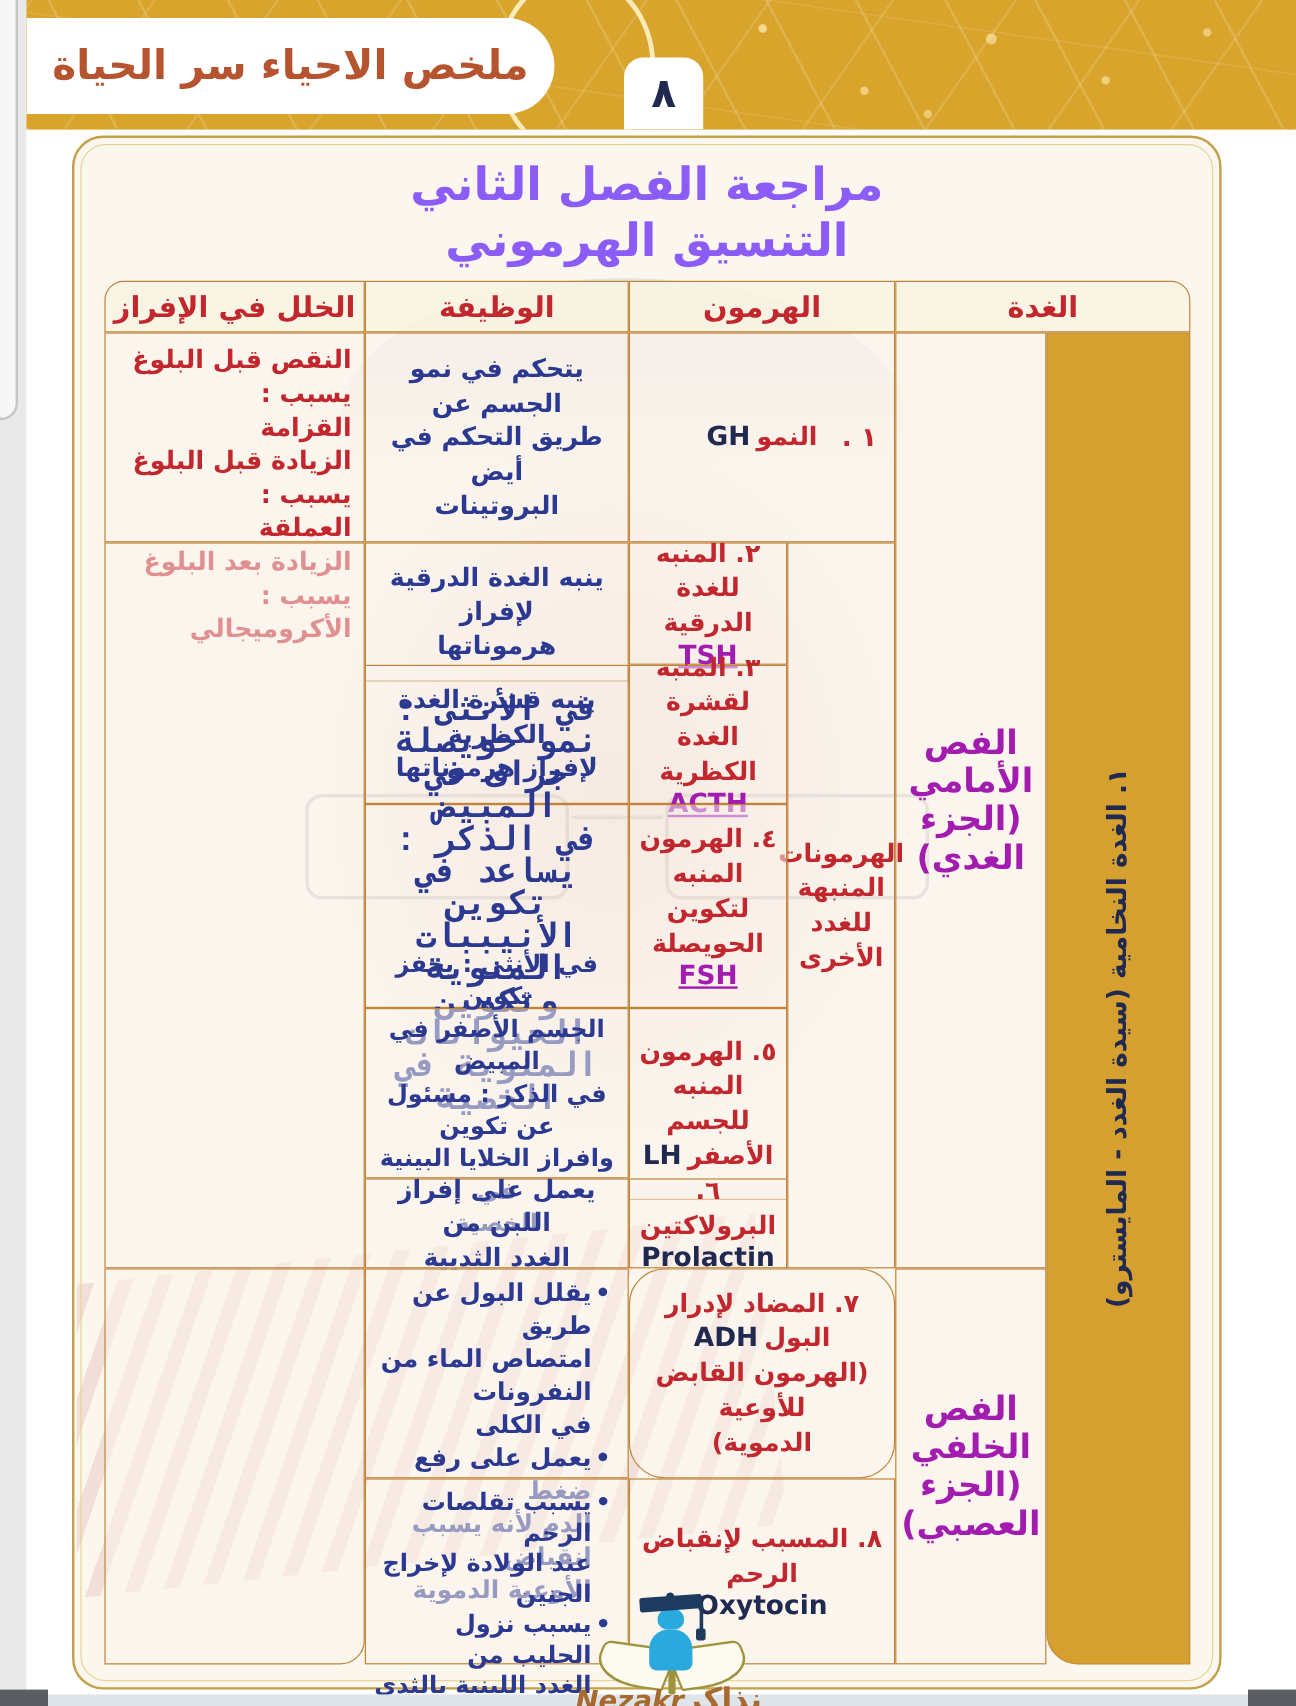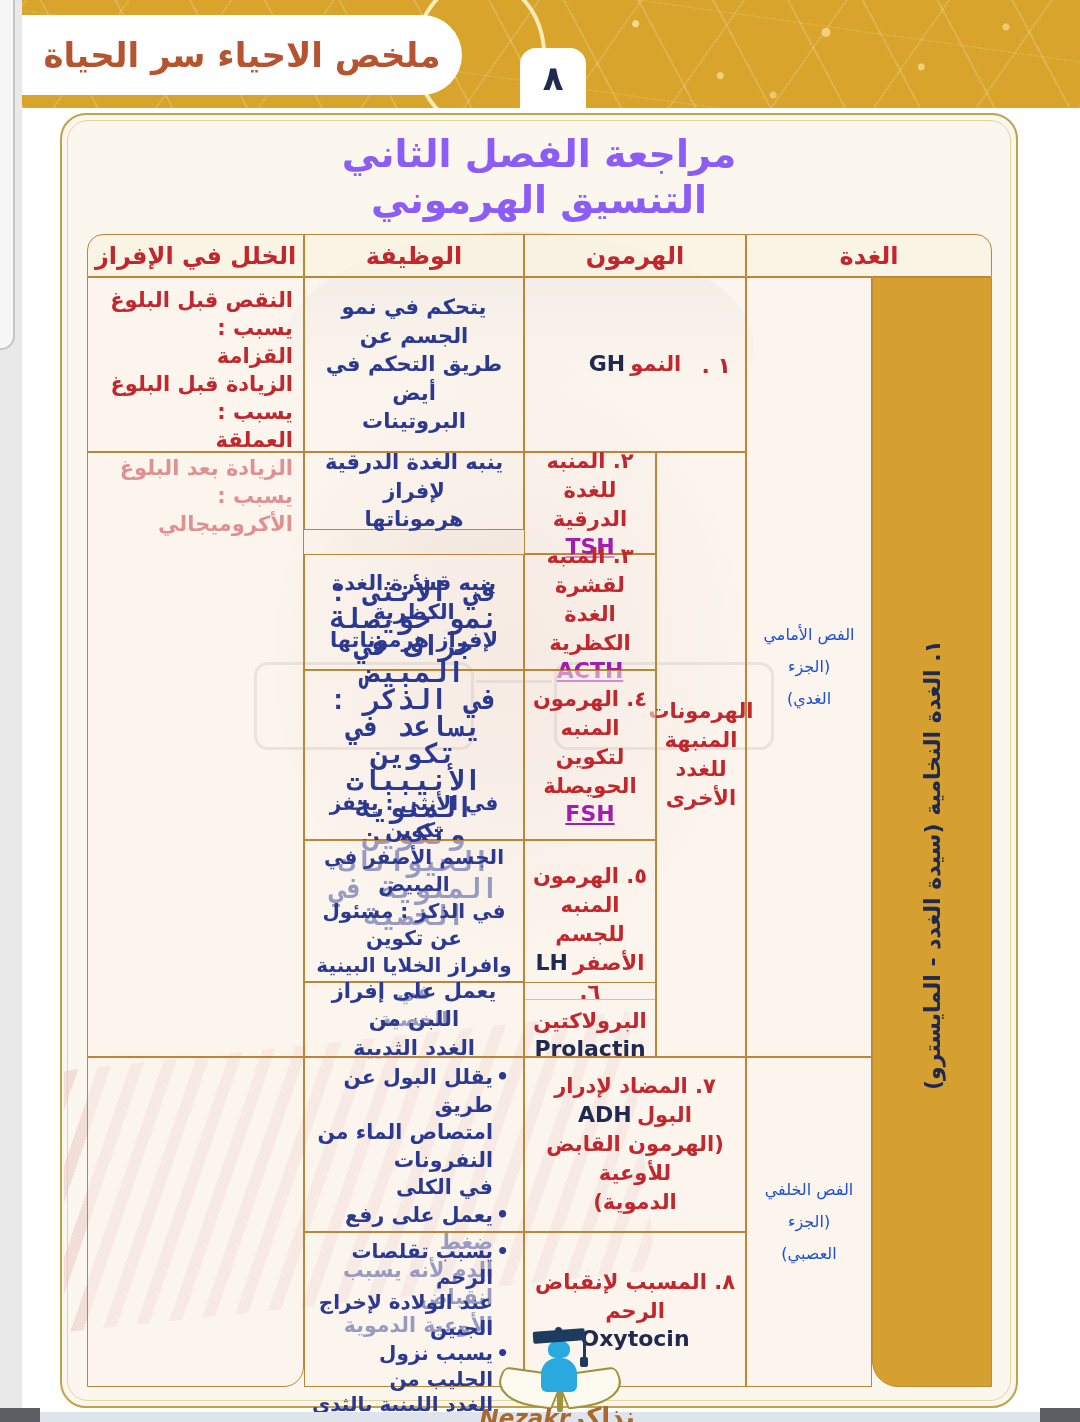--- a/index.html
+++ b/index.html
@@ -66,21 +66,21 @@
   .red { color:#a21caf;text-decoration:underline; } .navy { color:#20294f; }
   .h-label { color:#c1272d; font-weight:bold; font-size:21px; line-height:29px; white-space:pre-line; }
   .abbr { font-weight:bold; font-size:22px; }
   .fn { color:#2b3990; font-weight:bold; font-size:21px; line-height:28.5px; white-space:pre-line; }
   .dis { color:#c1272d; font-weight:bold; font-size:21px; line-height:28px; white-space:pre-line;
     text-align:right; padding:8px 10px 0 4px; }
   .bullets { text-align:right; padding:6px 14px 0 4px; }
   .bullet { position:relative; color:#2b3990; font-weight:bold; font-size:20.5px; line-height:27.5px;
     white-space:pre-line; padding-right:16px; }
   .bullet::before { content:"•"; position:absolute; right:0; top:0; }
-  .gland-lobe { color:#1d4ed8; font-weight:normal; font-size:16px; line-height:32px; white-space:pre-line; }
+  .gland-lobe { color:#a21caf; font-weight:bold; font-size:28px; line-height:32px; white-space:pre-line; }
   .gold-strip { background:#d5a02f; border:1.5px solid #bf8a36; border-radius:0 0 0 26px; }
   .strip-text { position:absolute; top:53%; left:50%; transform:translate(-50%,-50%) rotate(-90deg);
     white-space:nowrap; color:#20294f; font-weight:bold; font-size:22px; }
   .gh-num { position:absolute; right:14px; top:50%; transform:translateY(-50%);
     color:#c1272d; font-weight:bold; font-size:22px; }
 
   
   .logo { position:absolute; left:495px; top:1330px; width:140px; height:92px; direction:rtl; z-index:5; }
   .cap-board { position:absolute; left:38px; top:0px; width:52px; height:12px; background:#1d3a5f;
     transform:rotate(-4deg); border-radius:2px; }
@@ -200,39 +200,39 @@
           <span class="h-label">٥. الهرمون
 المنبه للجسم
 الأصفر</span>
           <span class="abbr navy">LH</span>
         </div>
       </div>
       <div class="cell center" style="right:336px; top:748px; width:132px; height:75px;">
         <div class="h-label">٦. البرولاكتين</div>
         <div class="abbr navy">Prolactin</div>
       </div>
-      <div class="cell center" style="right:246px; top:823px; width:222px; height:175px; padding:0 8px;">
+      <div class="cell center" style="right:246px; top:823px; width:222px; height:175px; padding:0 8px;border-radius:30px;">
         <div>
           <span class="h-label">٧. المضاد لإدرار البول</span>
           <span class="abbr navy">ADH</span>
         </div>
         <div class="h-label">(الهرمون القابض للأوعية
 الدموية)</div>
       </div>
       <div class="cell center" style="right:246px; top:998px; width:222px; height:155px;margin-left:12px;">
         <div class="h-label">٨. المسبب لإنقباض الرحم</div>
         <div class="abbr navy">Oxytocin</div>
       </div>
 
       <div class="cell center" style="right:468px; top:43px; width:220px; height:175px;">
         <div class="fn">يتحكم في نمو الجسم عن
 طريق التحكم في أيض
 البروتينات</div>
       </div>
-      <div class="cell center" style="right:468px; top:218px; width:220px; height:78px;text-align:center;">
+      <div class="cell center" style="right:468px; top:218px; width:220px; height:116px;text-align:center;">
         <div class="fn">ينبه الغدة الدرقية لإفراز
 هرموناتها</div>
       </div>
       <div class="cell center" style="right:468px; top:320px; width:220px; height:116px;">
         <div class="fn">ينبه قشرة الغدة الكظرية
 لإفراز هرموناتها</div>
       </div>
       <div class="cell center" style="right:468px; top:436px; width:220px; height:170px;">
         <div class="fn" style="font-size:28px; line-height:27px;font-family:Liberation Mono, monospace;">في الأنثى : نمو حويصلة
 جراف في المبيض

